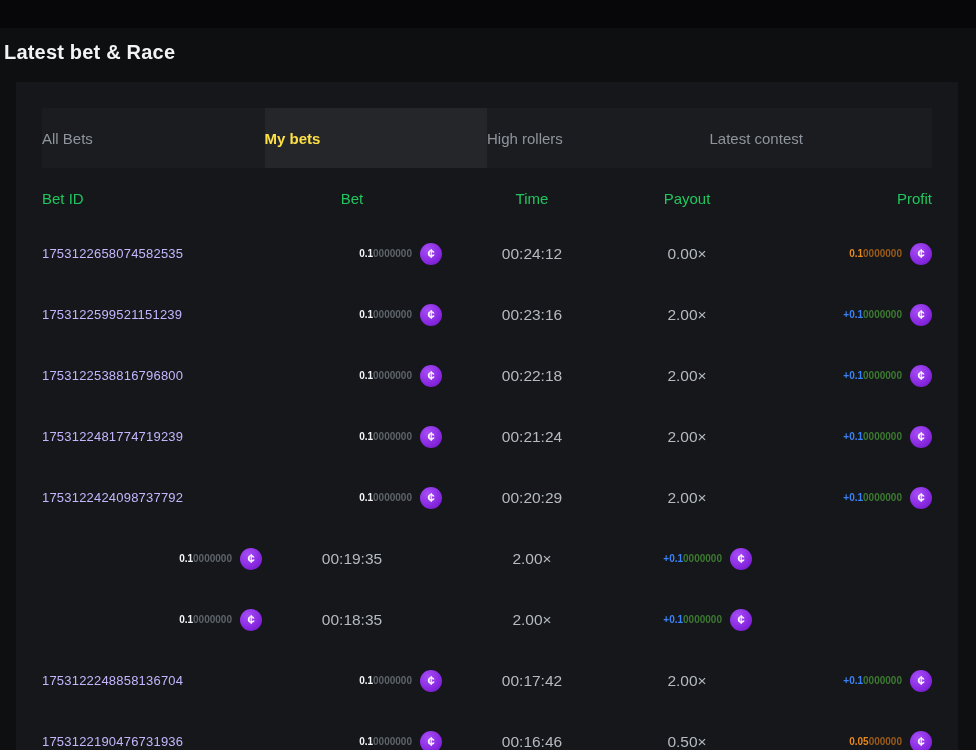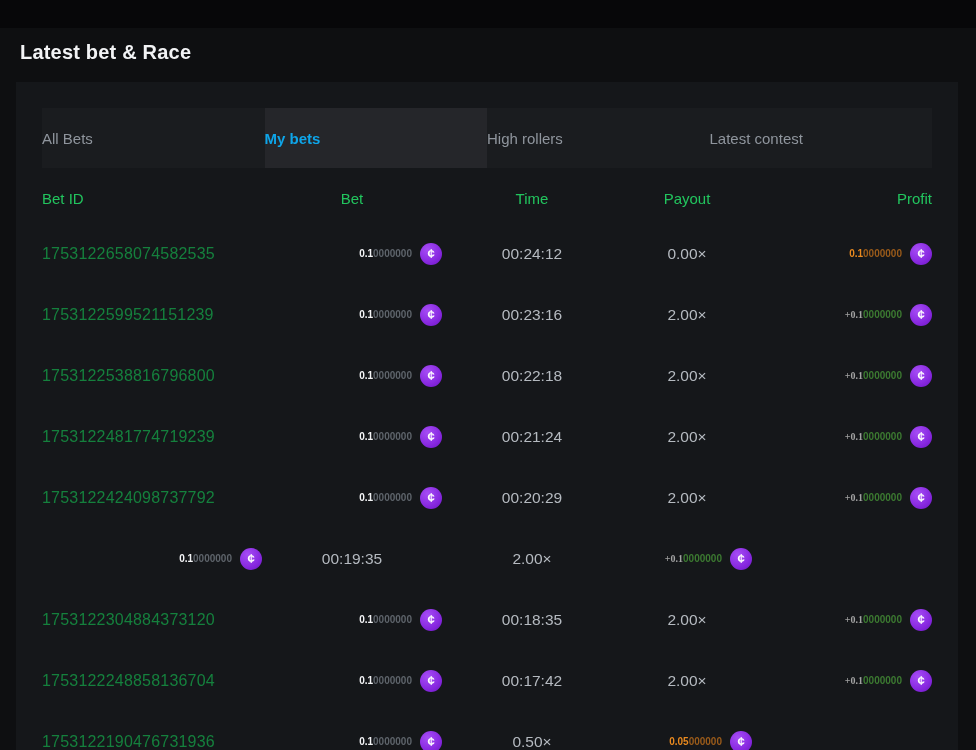--- a/index.html
+++ b/index.html
@@ -11,21 +11,21 @@
     width:976px; height:750px;
     background:#0e0f11;
     overflow:hidden;
   }
   .top-strip { height:28px; background:#070709; }
 
   .page-title {
     color:#f2f3f5;
     font-size:20px;
     font-weight:600;
-    padding:13px 16px 0 20px;
+    padding:13px 16px 0 4px;
     letter-spacing:0.2px;
   }
 
   .panel {
     position:absolute;
     left:16px; top:82px;
     width:942px; height:760px;
     background:#15171a;
     padding:26px;
   }
@@ -41,21 +41,21 @@
     flex:1 1 0;
     display:flex;
     align-items:center;
     justify-content:flex-start;
     color:#8f959d;
     font-size:15px;
     cursor:pointer;
   }
   .tab.active {
     background:#25262a;
-    color:#0ea5e9;
+    color:#fde047;
     font-weight:700;
   }
 
   
   .thead, .row {
     display:grid;
     grid-template-columns:220px 180px 180px 130px 1fr;
     align-items:center;
   }
   .thead {
@@ -65,42 +65,42 @@
     font-size:15px;
   }
   .th.c-betid { text-align:left; }
   .th.c-bet   { text-align:center; }
   .th.c-time  { text-align:center; }
   .th.c-payout{ text-align:center; }
   .th.c-profit{ text-align:right; }
 
   .row { height:61px; }
   .cell.id {
-    color:#15803d;
-    font-size:16px;
+    color:#c4b5fd;
+    font-size:13px;
     letter-spacing:0.2px;
   }
   .cell.bet, .cell.profit {
     display:flex;
     align-items:center;
     justify-content:flex-end;
     gap:8px;
   }
   .cell.time, .cell.payout {
     text-align:center;
     color:#b5bac0;
     font-size:15.5px;
   }
 
   .amt { font-size:10px; font-weight:700; white-space:nowrap; }
   .amt .main { color:#f3f4f6; }
   .amt .zeros { color:#5e646b; }
 
   .cell.profit .amt .main { color:#f3f4f6; }
-  .cell.profit.win  .amt .main { color:#a3a3a3;font-family:Liberation Serif, serif; }
+  .cell.profit.win  .amt .main { color:#3b82f6; }
   .cell.profit.win  .amt .zeros { color:#3c7a31; }
   .cell.profit.loss .amt .main { color:#e8891f; }
   .cell.profit.loss .amt .zeros { color:#9a5b1a; }
 
   .coin {
     display:inline-flex;
     align-items:center;
     justify-content:center;
     width:22px; height:22px;
     border-radius:50%;
@@ -218,21 +218,20 @@
           <span class="coin">¢</span>
         </div>
         <div class="cell time">00:19:35</div>
         <div class="cell payout">2.00×</div>
         <div class="cell profit win">
           <span class="amt"><span class="main">+0.1</span><span class="zeros">0000000</span></span>
           <span class="coin">¢</span>
         </div>
       </div>
         <div class="row">
-        <div class="cell id">1753122304884373120</div>
         <div class="cell bet">
           <span class="amt"><span class="main">0.1</span><span class="zeros">0000000</span></span>
           <span class="coin">¢</span>
         </div>
         <div class="cell time">00:18:35</div>
         <div class="cell payout">2.00×</div>
         <div class="cell profit win">
           <span class="amt"><span class="main">+0.1</span><span class="zeros">0000000</span></span>
           <span class="coin">¢</span>
         </div>
@@ -249,20 +248,21 @@
           <span class="amt"><span class="main">+0.1</span><span class="zeros">0000000</span></span>
           <span class="coin">¢</span>
         </div>
       </div>
         <div class="row">
         <div class="cell id">1753122190476731936</div>
         <div class="cell bet">
           <span class="amt"><span class="main">0.1</span><span class="zeros">0000000</span></span>
           <span class="coin">¢</span>
         </div>
+        <div class="cell time">00:16:46</div>
         <div class="cell payout">0.50×</div>
         <div class="cell profit loss">
           <span class="amt"><span class="main">0.05</span><span class="zeros">000000</span></span>
           <span class="coin">¢</span>
         </div>
       </div>
       </div>
 
   </div>
 </div>

